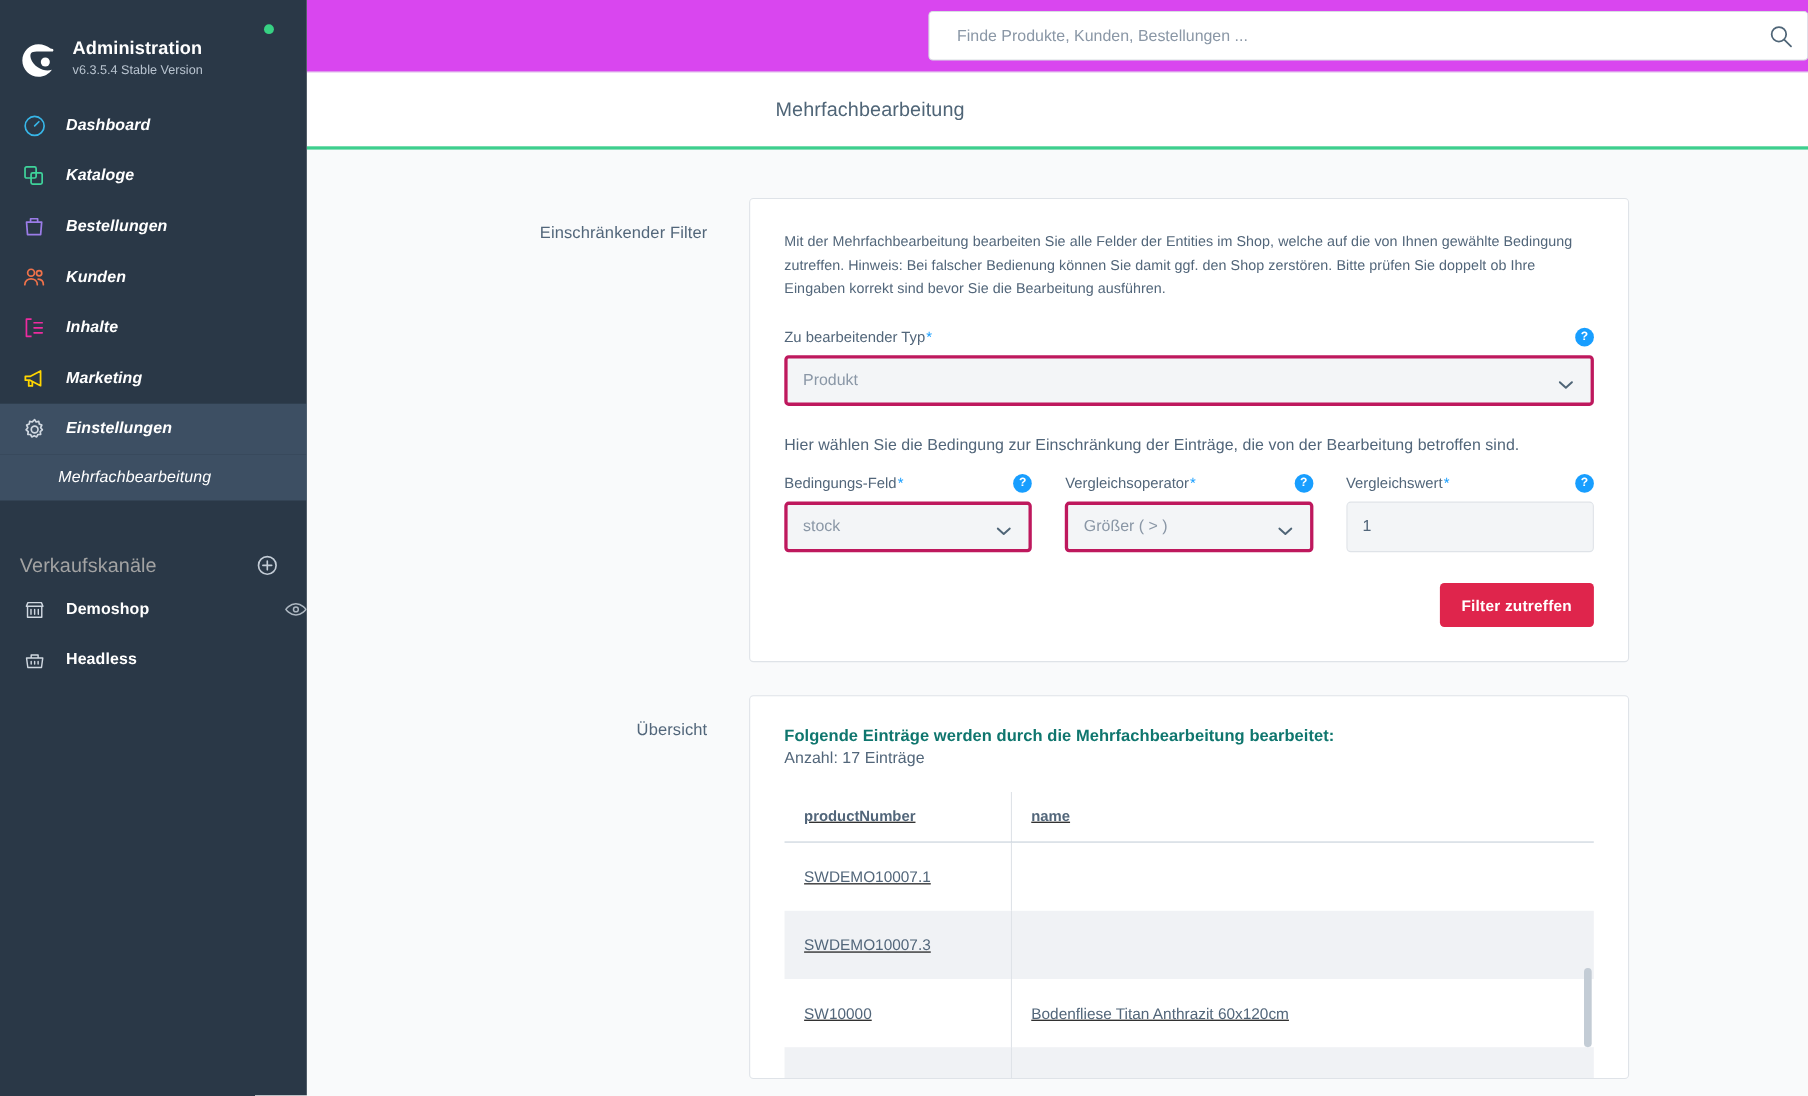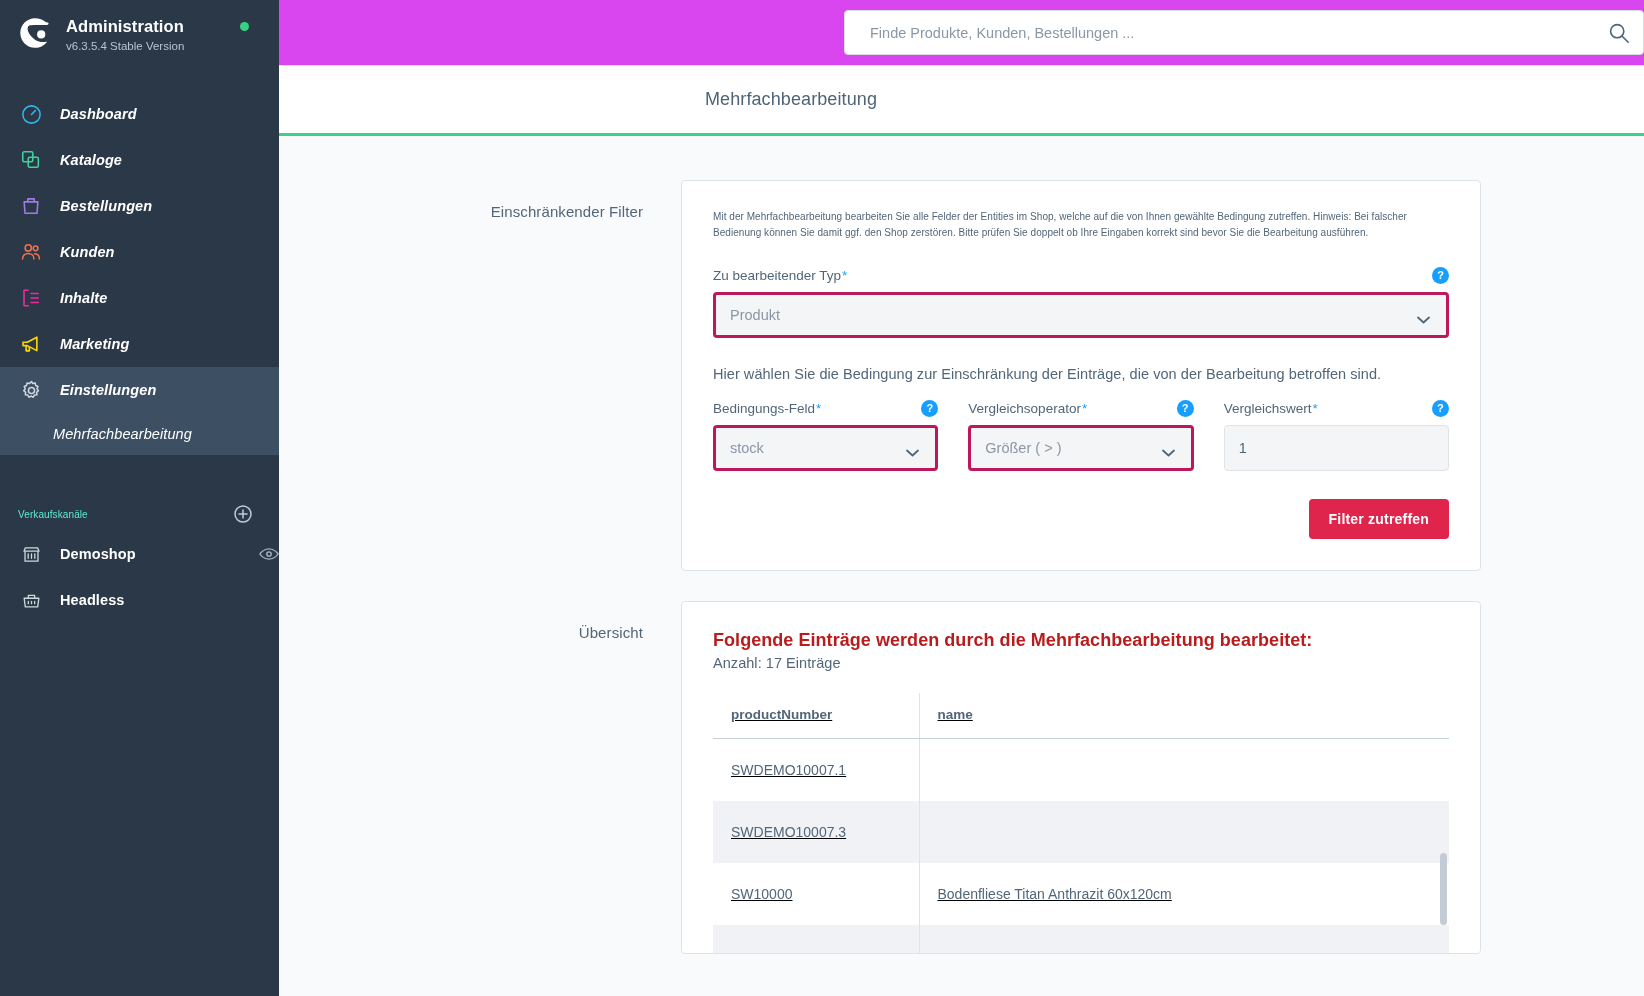--- a/index.html
+++ b/index.html
@@ -13,21 +13,21 @@
 
   
   .sidebar {
     width: 279px; min-width: 279px; height: 996px;
     background: #2a3847;
     color: #fff;
     position: relative;
     overflow: hidden;
   }
   .brand {
-    display: flex; align-items: flex-start;
+    display: flex; align-items: flex-end;
     padding: 16px 18px 0 18px;
     height: 72px;
     position: relative;
   }
   .brand-logo {
     width: 34px; height: 34px; margin-right: 14px;
     flex: 0 0 34px;
   }
   .brand-text { display: flex; flex-direction: column; justify-content: center; }
   .brand-title { font-size: 16.5px; font-weight: bold; color: #ffffff; line-height: 1.25; letter-spacing: .1px; }
@@ -57,21 +57,21 @@
     cursor: pointer;
   }
   .subnav-item .nav-label { font-weight: normal; font-size: 14.5px; color: #ffffff; }
 
   .section-header {
     display: flex; align-items: center; justify-content: space-between;
     padding: 0 26px 0 10px;
     height: 34px;
     margin-top: 42px;
   }
-  .section-title { font-size: 10px; color: #5eead4; letter-spacing: .1px; }
+  .section-title { font-size: 18px; color: #a3a3a3; letter-spacing: .1px; }
   .plus-icon { width: 20px; height: 20px; cursor: pointer; }
 
   .channel-item {
     display: flex; align-items: center;
     height: 46px; padding-left: 18px; 
     cursor: pointer;
   }
   .channel-item .ico { width: 26px; height: 26px; flex: 0 0 26px; margin-right: 16px; display: flex; align-items: center; justify-content: center; }
   .channel-item .nav-label { flex: 1; }
   .eye-icon { width: 20px; height: 14px; opacity: .8; cursor: pointer; }
@@ -138,21 +138,21 @@
   }
   .card {
     background: #ffffff;
     border: 1px solid #dfe3e8;
     border-radius: 4px;
     width: 800px;
   }
 
   .card-body { padding: 28px 31px 31px 31px; }
   .desc {
-    font-size: 10px; color: #52667a; line-height: 1.62;
+    font-size: 13px; color: #52667a; line-height: 1.62;
     margin-bottom: 26px;
     letter-spacing: .05px;
   }
   .field-label-row {
     display: flex; align-items: center; justify-content: space-between;
     margin-bottom: 8px;
   }
   .field-label { font-size: 13.5px; color: #52667a; }
   .req { color: #189eff; margin-left: 1px; }
   .help-icon {
@@ -200,21 +200,21 @@
     color: #ffffff;
     border: none; border-radius: 4px;
     height: 40px; padding: 0 20px;
     font-size: 14px; font-weight: bold;
     font-family: "Liberation Sans", sans-serif;
     cursor: pointer;
     letter-spacing: .2px;
   }
 
   
-  .ov-title { font-size: 18px; font-weight: bold; color: #b91c1c; letter-spacing: .05px; }
+  .ov-title { font-size: 15px; font-weight: bold; color: #0f766e; letter-spacing: .05px; }
   .ov-count { font-size: 14.5px; color: #52667a; margin-top: 4px; letter-spacing: .05px; }
   .table-wrap {
     margin-top: 22px;
     position: relative;
     max-height: 260px;
     overflow: hidden;
     text-decoration: underline;
   }
   table.grid { width: 100%; border-collapse: collapse; table-layout: fixed; }
   table.grid th {

